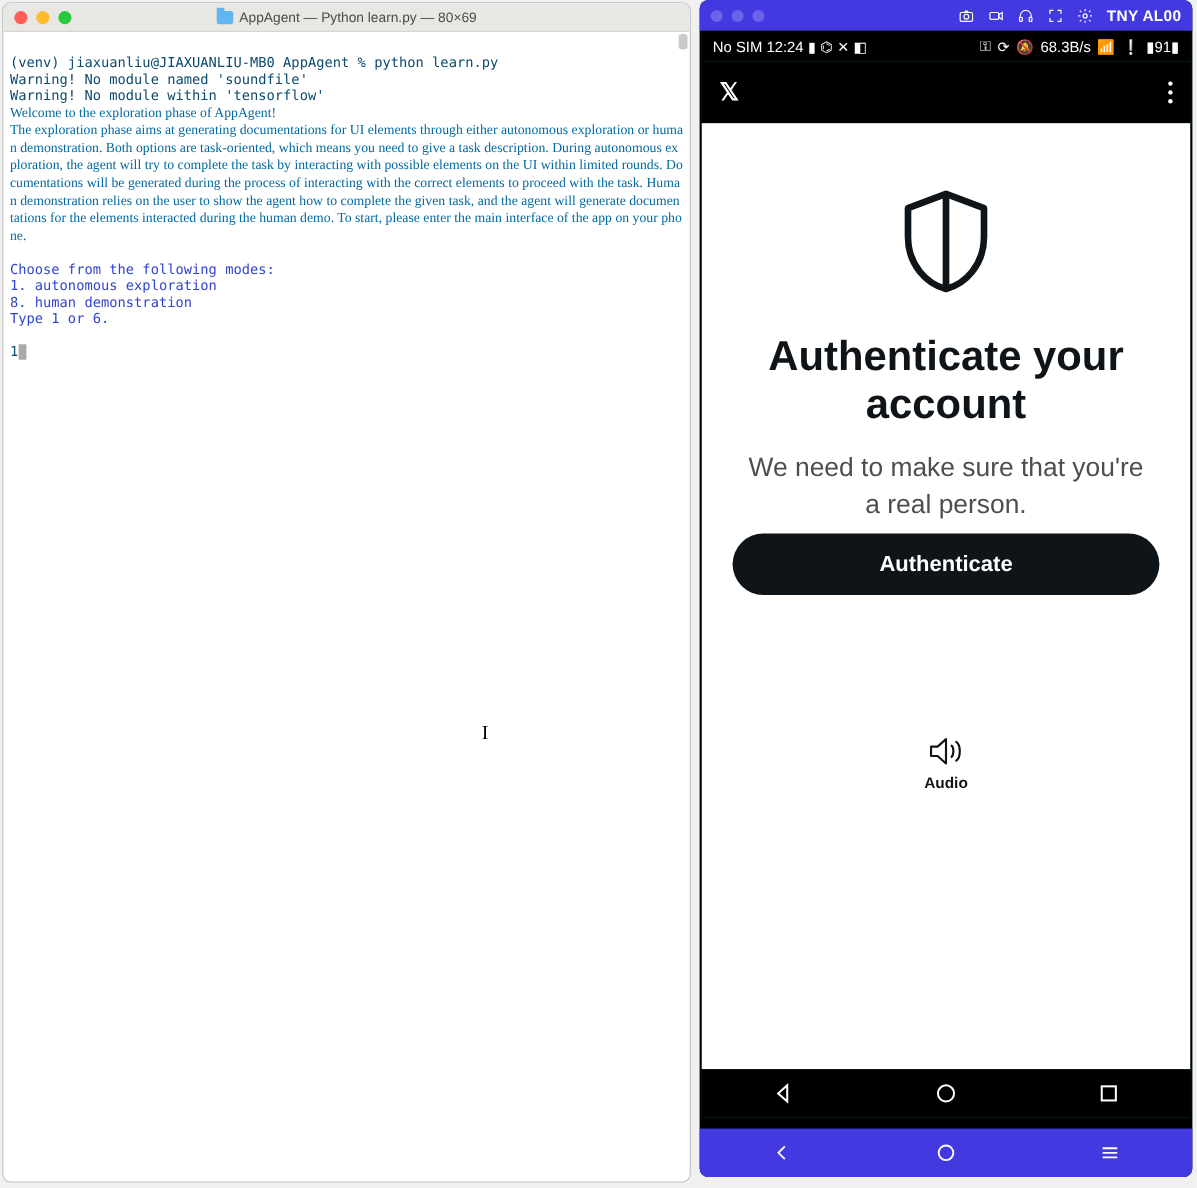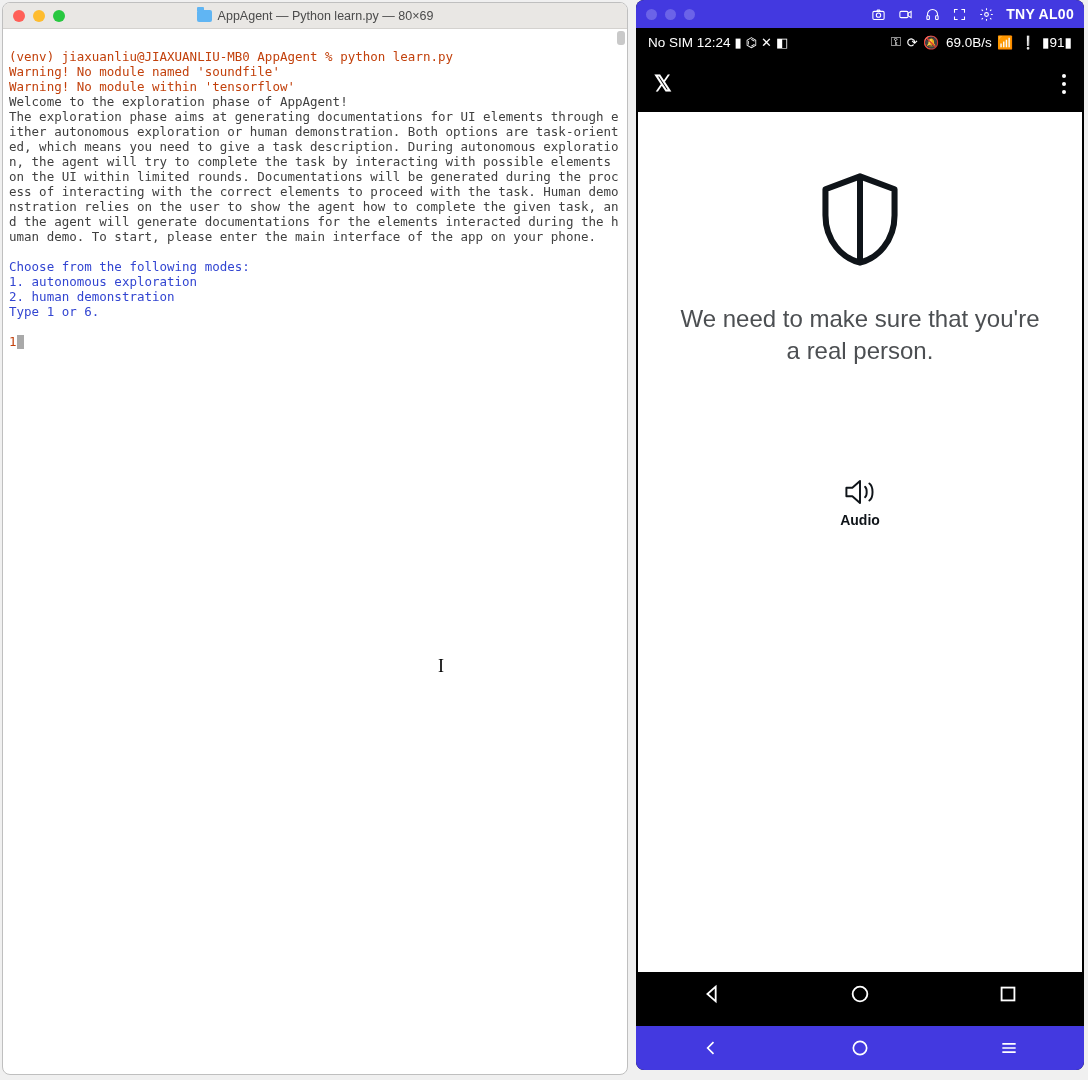--- a/index.html
+++ b/index.html
@@ -45,22 +45,22 @@
     background:#60b5f3;border-radius:1px 1px 0 0;
   }
 
   .term-body{
     position:absolute;top:26px;left:0;right:0;bottom:0;
     padding:5px 6px;
     font-family:Menlo,Consolas,monospace;
     font-size:12.5px;line-height:15px;
     white-space:pre-wrap;word-break:break-all;
   }
-  .c-default{color:#c2410c;}
-  .c-yellow{color:#404040;}
+  .c-default{color:#0c4a6e;}
+  .c-yellow{color:#0369a1;font-family:Liberation Serif, serif;}
   .c-blue{color:#3245d1;}
   .cursor-block{
     display:inline-block;width:7.5px;height:14px;
     background:#a9a9a9;vertical-align:text-bottom;
   }
   .scroll-marker{
     position:absolute;top:28px;right:2px;width:8px;height:14px;
     background:#c9c9c9;border-radius:3px;
   }
 
@@ -159,21 +159,21 @@
 
   <div class="term-body">
 <span class="c-default">(venv) jiaxuanliu@JIAXUANLIU-MB0 AppAgent % python learn.py</span>
 <span class="c-default">Warning! No module named 'soundfile'</span>
 <span class="c-default">Warning! No module within 'tensorflow'</span>
 <span class="c-yellow">Welcome to the exploration phase of AppAgent!</span>
 <span class="c-yellow">The exploration phase aims at generating documentations for UI elements through either autonomous exploration or human demonstration. Both options are task-oriented, which means you need to give a task description. During autonomous exploration, the agent will try to complete the task by interacting with possible elements on the UI within limited rounds. Documentations will be generated during the process of interacting with the correct elements to proceed with the task. Human demonstration relies on the user to show the agent how to complete the given task, and the agent will generate documentations for the elements interacted during the human demo. To start, please enter the main interface of the app on your phone.</span>
 
 <span class="c-blue">Choose from the following modes:</span>
 <span class="c-blue">1. autonomous exploration</span>
-<span class="c-blue">2. human demonstration</span>
+<span class="c-blue">8. human demonstration</span>
 <span class="c-blue">Type 1 or 6.</span>
 
 <span class="c-default">1</span><span class="cursor-block"></span>
   </div>
   <div class="scroll-marker"></div>
 </div>
 
 <span class="text-cursor">I</span>
 
 <div class="scrcpy-window">
@@ -217,21 +217,21 @@
         <span>No SIM 12:24</span>
         <span class="si">▮</span>
         <span class="si">⌬</span>
         <span class="si">✕</span>
         <span class="si">◧</span>
       </div>
       <div class="right">
         <span class="si">⚿</span>
         <span class="si">⟳</span>
         <span class="si">🔕</span>
-        <span>69.0B/s</span>
+        <span>68.3B/s</span>
         <span class="si">📶</span>
         <span class="si">❕</span>
         <span>▮<span>91</span>▮</span>
       </div>
     </div>
 
     <div class="app-header">
       <span class="x-logo">𝕏</span>
       <div class="kebab">
         <span></span>
@@ -239,22 +239,24 @@
           <span></span>
       </div>
     </div>
 
     <div class="app-content">
       <svg class="shield" viewBox="0 0 100 110">
         <path d="M50 5 L90 20 V50 C90 80 70 100 50 105 C30 100 10 80 10 50 V20 Z" fill="none" stroke="#0f1419" stroke-width="7" stroke-linejoin="round"></path>
         <line x1="50" y1="8" x2="50" y2="102" stroke="#0f1419" stroke-width="7"></line>
       </svg>
 
+      <div class="auth-title">Authenticate your account</div>
       <div class="auth-sub">We need to make sure that you're a real person.</div>
 
+      <button class="auth-btn">Authenticate</button>
 
 
       <div class="audio-wrap">
         <svg viewBox="0 0 40 32">
           <path d="M4 11h7l9-8v26l-9-8H4z" fill="none" stroke="#0f1419" stroke-width="2.3" stroke-linejoin="round"></path>
           <path d="M26 10c2.5 1.8 2.5 10.2 0 12" fill="none" stroke="#0f1419" stroke-width="2.3" stroke-linecap="round"></path>
           <path d="M31 6c5 3.5 5 16.5 0 20" fill="none" stroke="#0f1419" stroke-width="2.3" stroke-linecap="round"></path>
         </svg>
         <span>Audio</span>
       </div>

